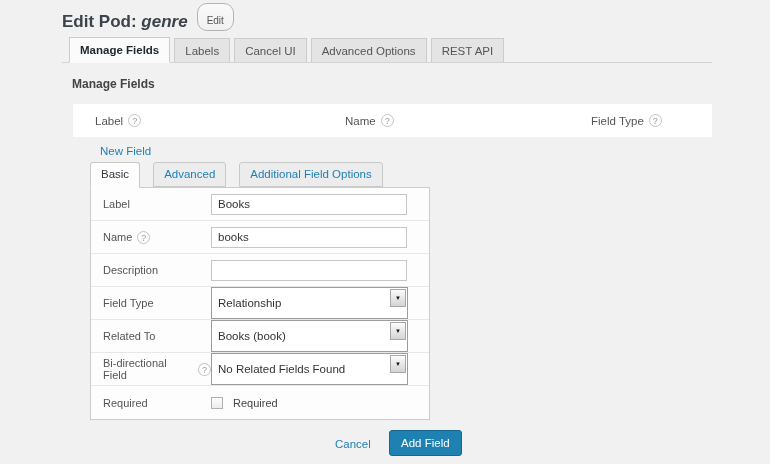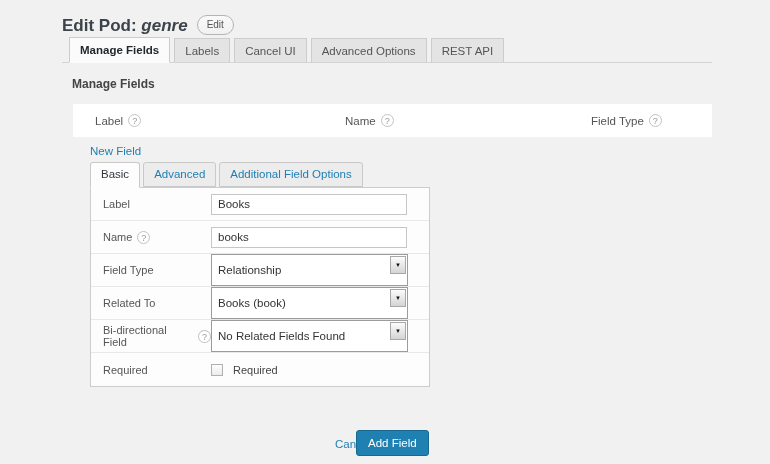--- a/index.html
+++ b/index.html
@@ -2,47 +2,47 @@
 <html><head>
 <meta charset="utf-8">
 <style>
   * { margin:0; padding:0; box-sizing:border-box; }
   body { background:#f1f1f1; font-family:"Liberation Sans", sans-serif; }
   .page { position:relative; width:770px; height:464px; background:#f1f1f1; overflow:hidden; }
 
   
   .title { position:absolute; left:62px; top:6px; font-size:17px; color:#3c434a; font-weight:600; }
   .title .podname { font-style:italic; }
-  .edit-btn { display:inline-block; margin-left:9px; padding:3px 9px 4px; font-size:10px; color:#555;
+  .edit-btn { display:inline-block; margin-left:9px; padding:11px 9px 4px; font-size:10px; color:#555;
               background:linear-gradient(#fafafa,#f1f1f1); border:1px solid #b4b4b4; border-radius:10px;
-              position:relative; top:-3px; cursor:pointer;margin-top:12px; }
+              position:relative; top:-3px; cursor:pointer; }
 
   
   .tabbar { position:absolute; left:62px; top:37px; width:650px; height:26px;
             border-bottom:1px solid #d4d4d4; display:flex; align-items:flex-end; padding-left:7px; gap:4px; }
   .tab { height:24px; display:flex; align-items:center; padding:0 10px; font-size:11.5px; color:#555;
          background:#e4e4e4; border:1px solid #ccc; border-bottom:none; cursor:pointer; white-space:nowrap; }
   .tab.active { height:26px; margin-bottom:-1px; background:#fbfbfb; border-bottom:1px solid #fbfbfb;
                 color:#23282d; font-weight:bold; }
 
   .section-heading { position:absolute; left:72px; top:77px; font-size:12px; font-weight:bold; color:#444; }
 
   
   .thead { position:absolute; left:73px; top:104px; width:639px; height:33px; background:#fff; }
   .thcol { position:absolute; top:0; height:33px; display:flex; align-items:center; gap:5px;
            font-size:11.5px; color:#555; }
   .thcol.c1 { left:22px; } .thcol.c2 { left:272px; } .thcol.c3 { left:518px; }
   .help { display:inline-block; width:13px; height:13px; border:1px solid #c3c3c3; border-radius:50%;
           font-size:9px; line-height:12px; text-align:center; color:#999; background:#fff; cursor:pointer; }
 
-  .newfield { position:absolute; left:90px; top:145px; font-size:11.5px; color:#1f7fb5;
+  .newfield { position:absolute; left:100px; top:145px; font-size:11.5px; color:#1f7fb5;
               text-decoration:none; cursor:pointer; }
 
   
-  .subtabs { position:absolute; left:90px; top:162px; height:25px; display:flex; align-items:flex-end; gap:3px; }
+  .subtabs { position:absolute; left:90px; top:162px; height:25px; display:flex; align-items:flex-end; gap:13px; }
   .subtab { padding:5px 10px 6px; font-size:11.5px; color:#1f7fb5; background:#ececec;
             border:1px solid #c9c9c9; border-radius:3px 3px 0 0; cursor:pointer; white-space:nowrap; }
   .subtab.active { position:relative; z-index:3; background:#fdfdfd; color:#32373c;
                    border-bottom:1px solid #fdfdfd; margin-bottom:-1px; padding-bottom:7px; }
 
   
   .formbox { position:absolute; left:90px; top:187px; width:340px; background:#fdfdfd;
              border:1px solid #ccc; z-index:1; }
   .frow { display:flex; align-items:center; height:33px; border-bottom:1px solid #e8e8e8; }
   .frow:last-child { border-bottom:none; }
@@ -54,21 +54,21 @@
   .selbtn { position:absolute; right:1px; top:1px; width:16px; height:18px;
             background:linear-gradient(#fcfcfc,#d4d4d4); border:1px solid #a8a8a8;
             display:flex; align-items:center; justify-content:center; font-size:6px; color:#111; }
   .fcheckbox { width:12px; height:12px; border:1px solid #b0b0b0; background:linear-gradient(#fdfdfd,#ececec);
                cursor:pointer; }
   .cblabel { font-size:11px; color:#444; margin-left:10px; }
 
   
   .cancel-link { position:absolute; left:335px; top:438px; font-size:11.5px; color:#1f7fb5;
                  text-decoration:none; cursor:pointer; }
-  .addfield-btn { position:absolute; left:356px; top:430px; padding:6px 11px; font-size:11.5px; color:#fff;
+  .addfield-btn { position:absolute; left:389px; top:430px; padding:6px 11px; font-size:11.5px; color:#fff;
                   background:#1f80b2; border:1px solid #17688f; border-radius:3px; cursor:pointer;
                   font-family:"Liberation Sans",sans-serif; }
 </style>
 </head>
 <body>
 
 <div class="page">
 
   <div class="title">
     <span>Edit Pod:</span>
@@ -118,20 +118,26 @@
     </div>
 
     <div class="frow">
       <div class="flabel">
         <span>Name</span>
         <span class="help">?</span>
       </div>
       <input class="tinput" type="text" value="books" style="">
     </div>
 
+    <div class="frow">
+      <div class="flabel">
+        <span>Description</span>
+      </div>
+      <input class="tinput" type="text" value="" style="">
+    </div>
 
     <div class="frow">
       <div class="flabel">
         <span>Field Type</span>
       </div>
       <div class="fselect">
         <span>Relationship</span>
         <span class="selbtn">▼</span>
       </div>
     </div>

